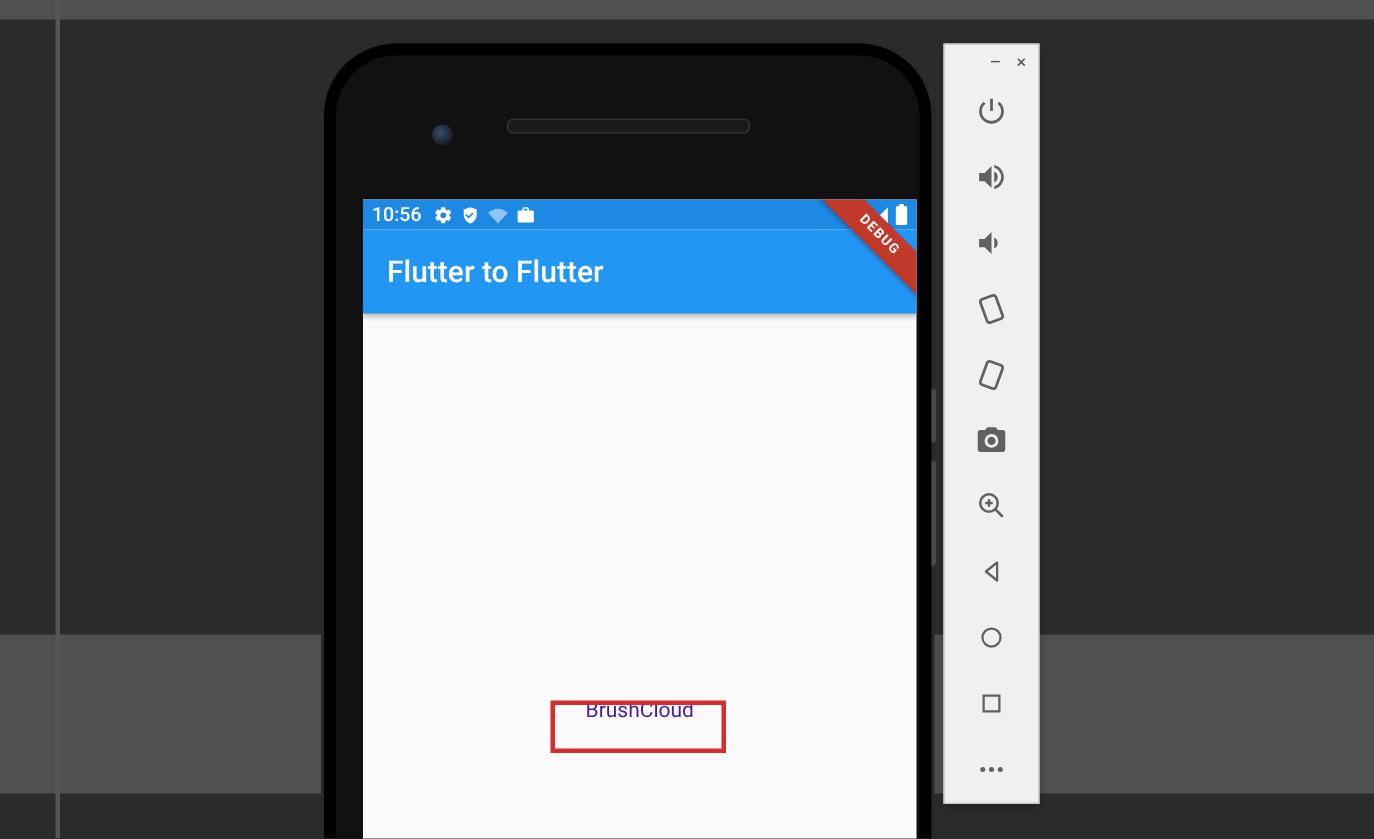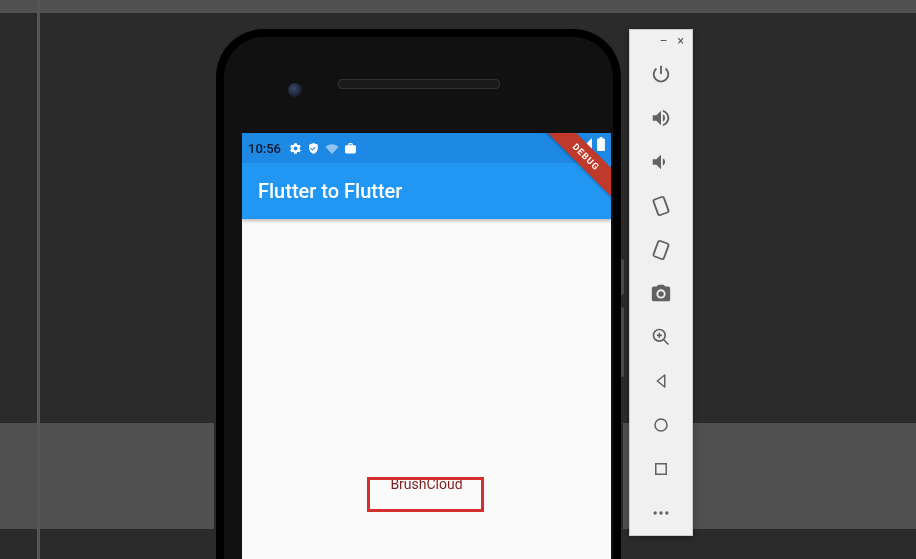--- a/index.html
+++ b/index.html
@@ -91,23 +91,23 @@
     position: absolute;
     top: 96px;
     left: 18px;
     width: 369px;
     height: 434px;
     background: #fafafa;
     overflow: hidden;
   }
 
   .statusbar {
-    height: 30px;
+    height: 20px;
     background: #1e88e5;
-    color: #0f172a;
+    color: #ffffff;
     display: flex;
     align-items: center;
     padding: 0 6px;
     font-size: 13px;
     position: relative;
   }
   .statusbar .clock { font-weight: 500; }
   .status-icons {
     display: flex;
     align-items: center;
@@ -165,21 +165,21 @@
 
   .app-body {
     position: relative;
     height: calc(100% - 80px);
     display: flex;
     align-items: center;
     justify-content: center;
   }
   .center-text {
     font-size: 14px;
-    color: #7f1d1d;
+    color: #4c1d95;
     padding: 10px 38px;
     position: relative;
     top: 88px;
   }
   .highlight-box {
     position: absolute;
     border: 3px solid #d32f2f;
     box-sizing: border-box;
     pointer-events: none;
   }

